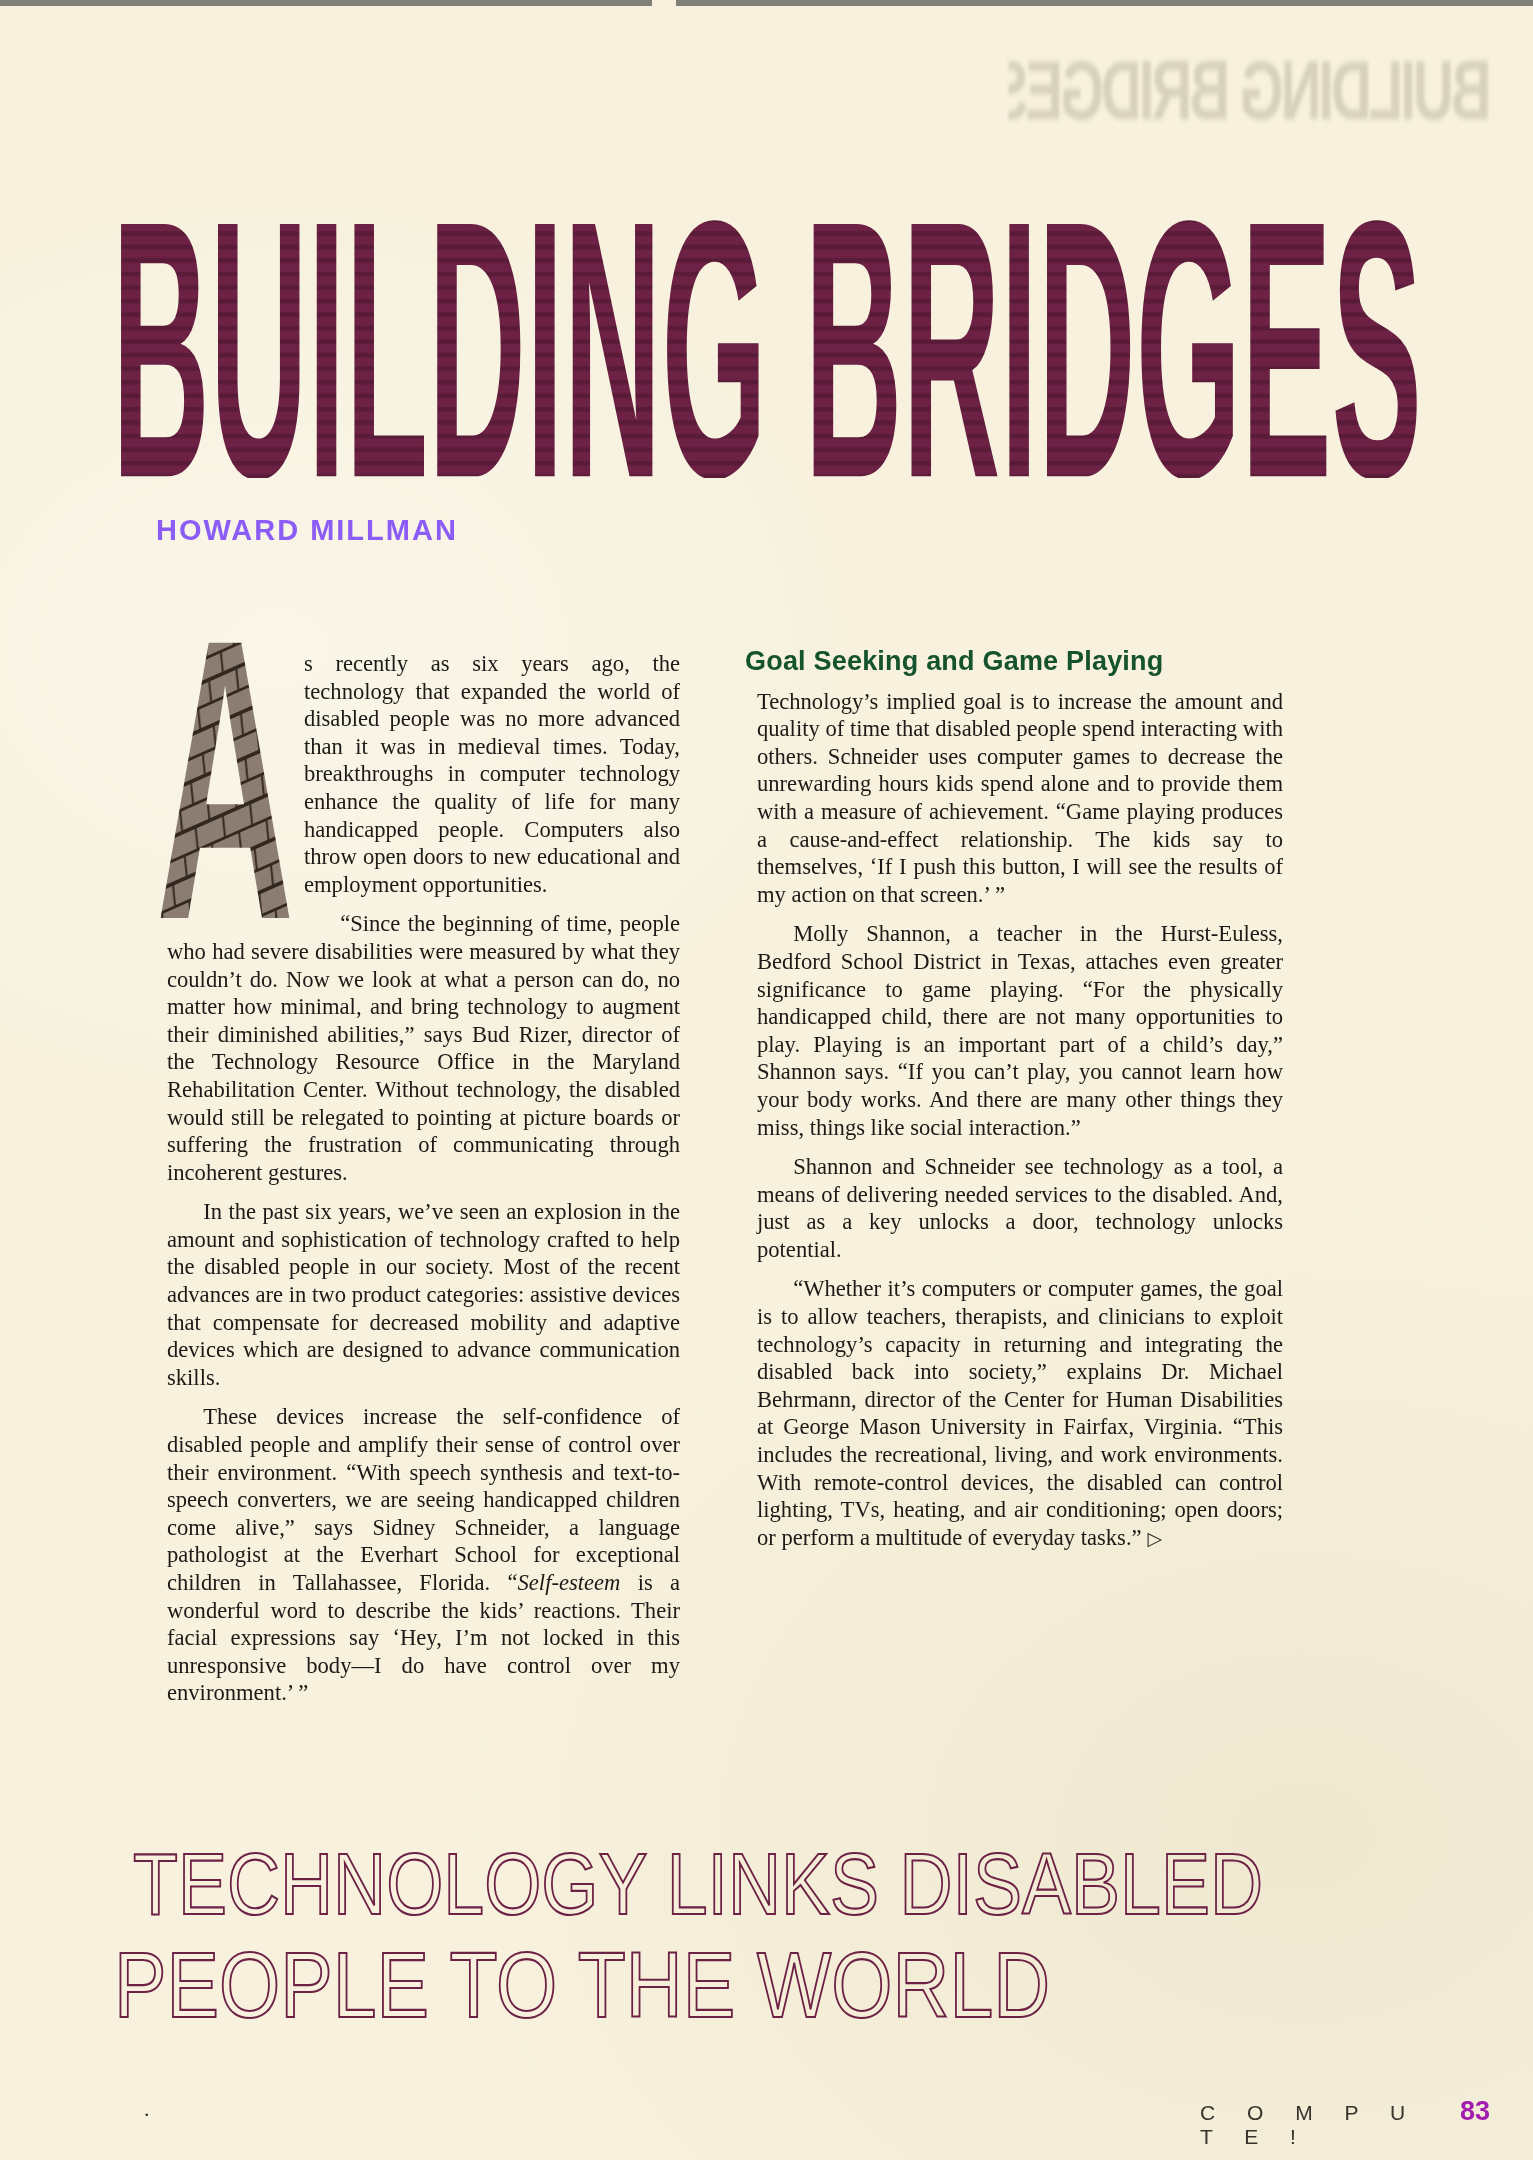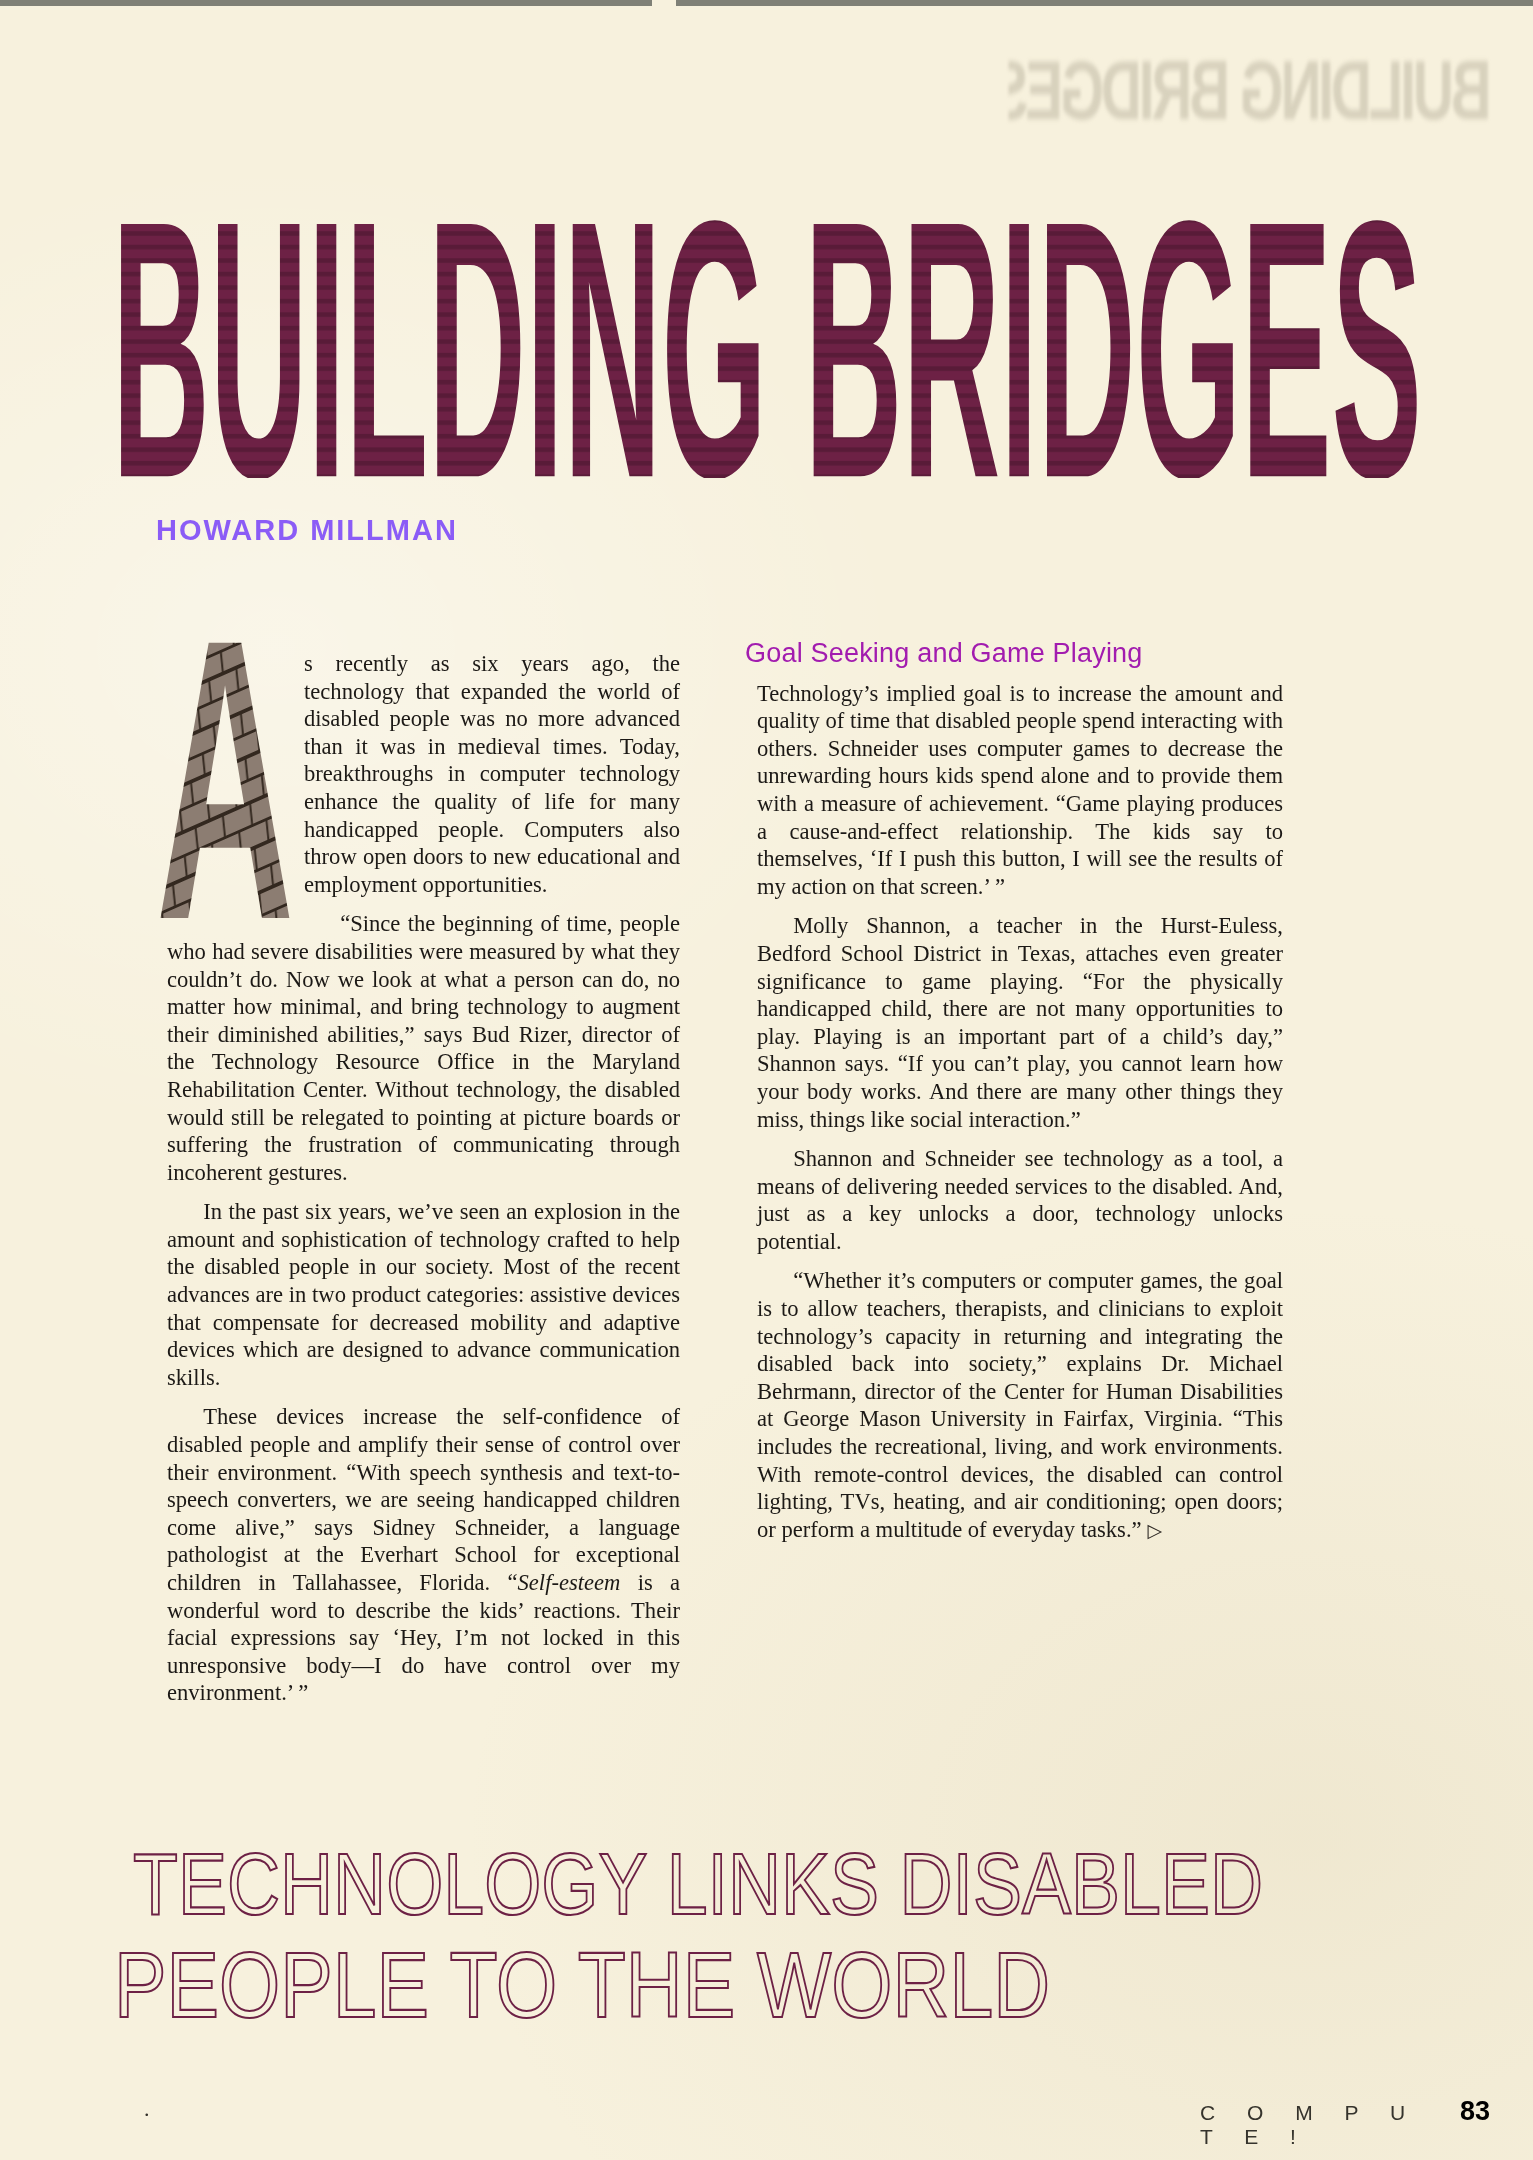--- a/index.html
+++ b/index.html
@@ -34,36 +34,36 @@
     position:absolute;top:638px;
     font-size:22.6px;line-height:27.6px;color:var(--ink,#1c1916);
     text-align:justify;
   }
   .col-left{left:155px;width:537px;}
   .col-right{left:745px;width:550px;top:640px;}
   .col p{margin:12px;text-indent:1.6em;}
   .col p.no-indent{text-indent:0;}
   .dropcap-box{float:left;width:136px;height:288px;margin:-6px 13px 2px 0;}
   .section-heading{
-    font-family:"Liberation Sans", sans-serif;font-weight:normal;
-    font-size:27px;color:#a21caf;margin:0 0 6px 0;letter-spacing:.2px;
+    font-family:"Liberation Sans", sans-serif;font-weight:bold;
+    font-size:27px;color:#14532d;margin:8px 0 6px 0;letter-spacing:.2px;
   }
   .ital{font-style:italic;}
   .cont-marker{font-size:19px;color:#2a2520;padding-left:6px;letter-spacing:0;}
   .tagline{position:absolute;left:112px;}
   .tagline-1{top:1846px;width:1142px;height:78px;margin-left:19px;}
   .tagline-2{top:1946px;width:948px;height:82px;}
   .footer{
     position:absolute;left:1160px;top:2096px;width:290px;
     display:flex;align-items:baseline;justify-content:flex-end;gap:20px;
     font-family:"Liberation Sans", sans-serif;
     margin-left:40px;
   }
   .footer .mag{font-size:21px;letter-spacing:13px;color:#35332c;}
-  .footer .pagenum{font-size:27px;font-weight:bold;color:#000000;}
+  .footer .pagenum{font-size:27px;font-weight:bold;color:#a21caf;}
   .bottom-dot{position:absolute;left:144px;top:2096px;font-size:22px;color:#33302a;}
 </style>
 </head>
 <body>
 
 <div class="page-texture"></div>
 
 <div class="top-strip" style="left:0;width:652px;"></div>
 <div class="top-strip" style="left:676px;width:857px;"></div>
 

